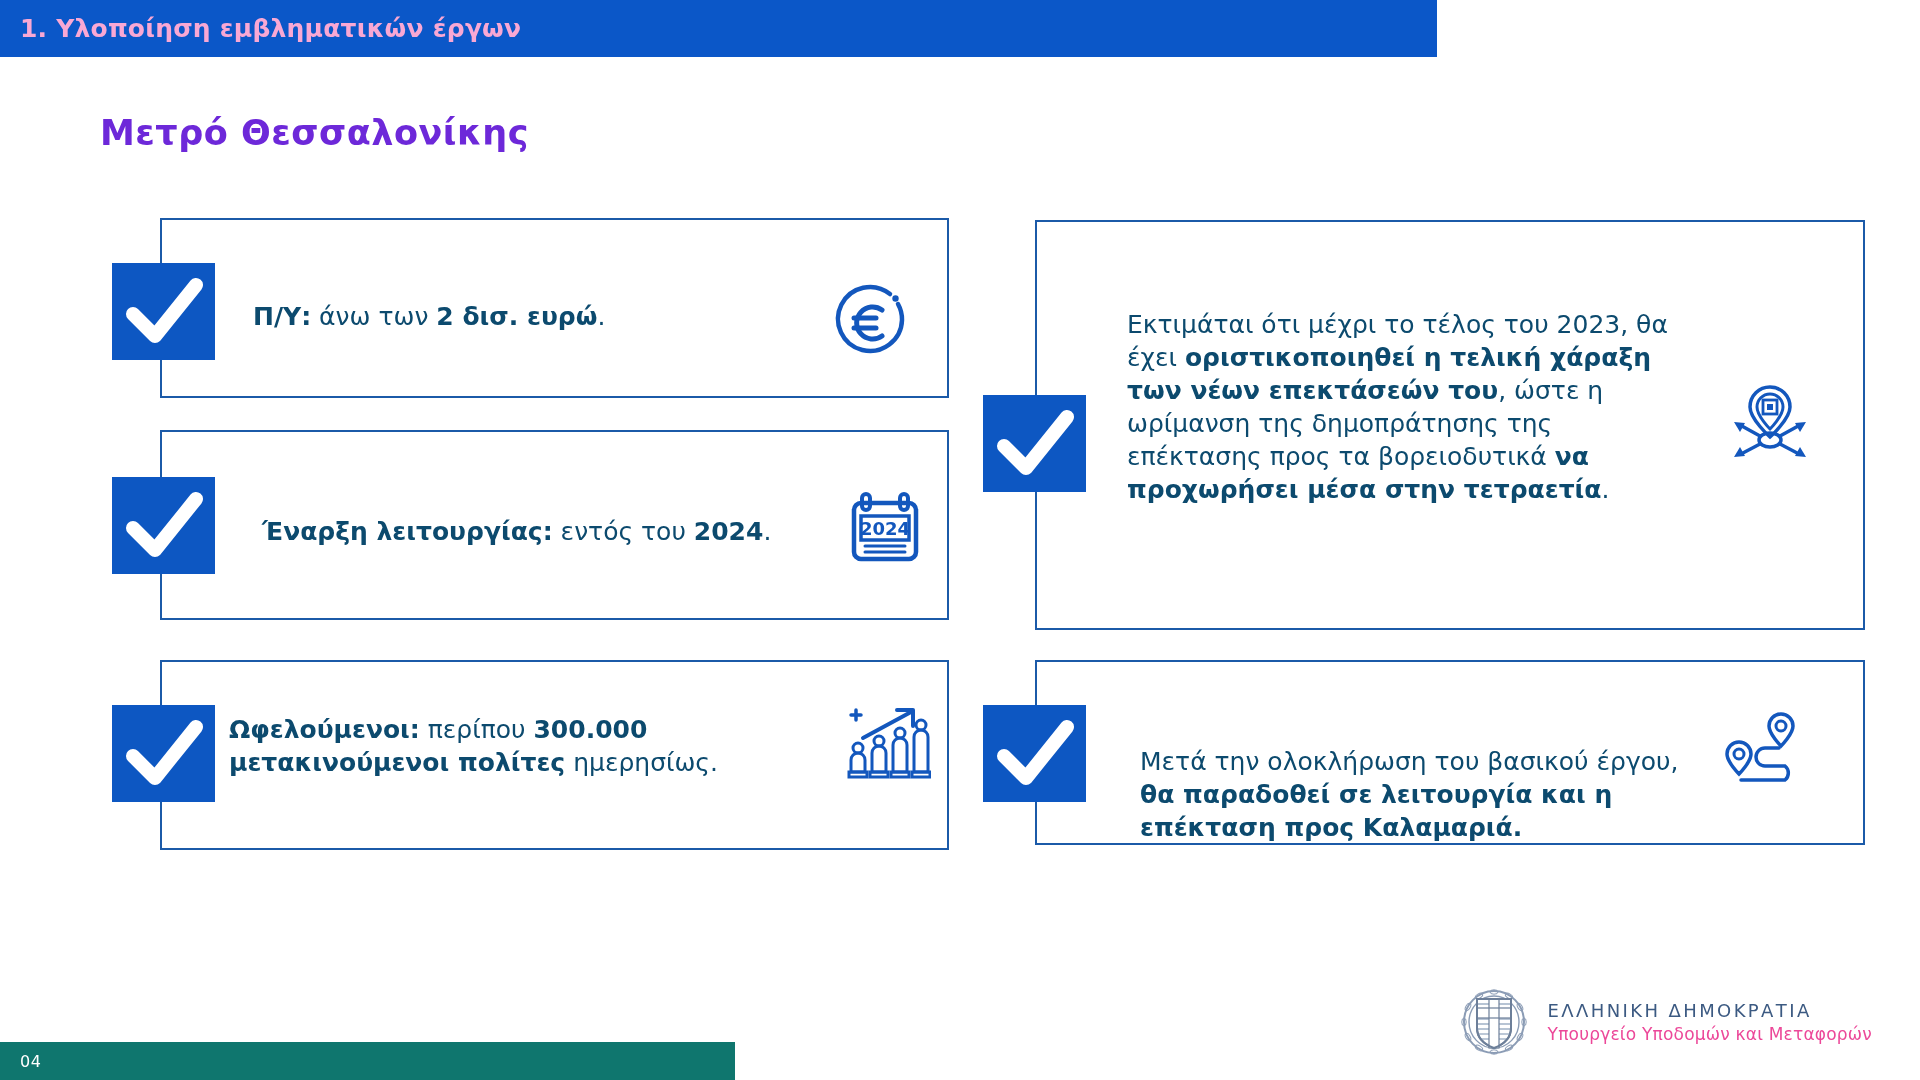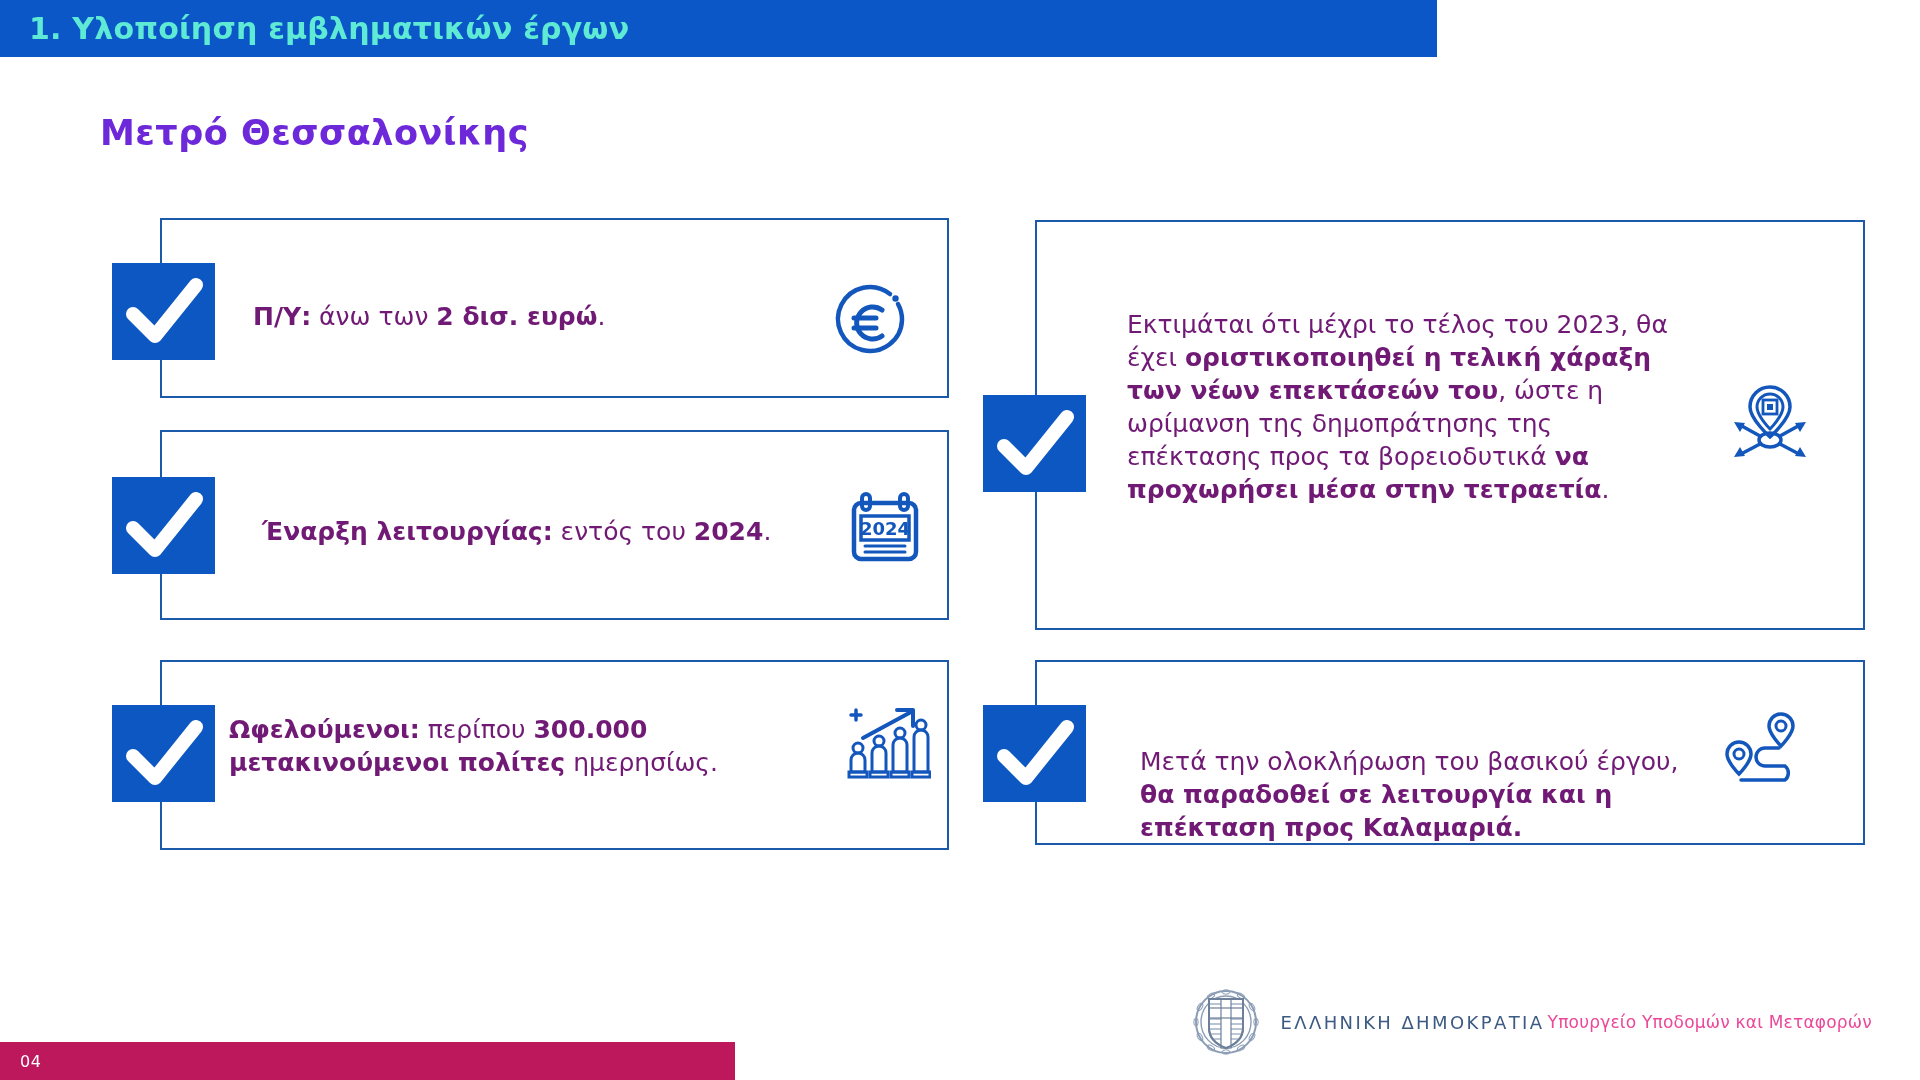--- a/index.html
+++ b/index.html
@@ -18,25 +18,25 @@
     position: absolute;
     left: 0;
     top: 0;
     width: 1437px;
     height: 57px;
     background: #0b57c8;
     display: flex;
     align-items: center;
   }
   .header-title {
-    color: #5eead4;
-    font-size: 30px;
+    color: #f9a8d4;
+    font-size: 25px;
     font-weight: bold;
     letter-spacing: 0.2px;
-    margin-left: 29px;
+    margin-left: 20px;
   }
 
   
   .section-title {
     position: absolute;
     left: 100px;
     top: 113px;
     font-size: 35px;
     font-weight: bold;
     color: #6d28d9;
@@ -54,21 +54,21 @@
     position: absolute;
     background: #0d57c2;
     display: flex;
     align-items: center;
     justify-content: center;
   }
   .check-box svg { display: block; }
 
   .card-text {
     position: absolute;
-    color: #701a75;
+    color: #0c4a6e;
     line-height: 1.32;
   }
   .card-text b { font-weight: bold; }
 
   .card-icon {
     position: absolute;
   }
   .card-icon svg { display: block; }
 
   
@@ -101,41 +101,41 @@
   #icon-route      { left: 1726px; top: 385px; }
   #icon-kalamaria  { left: 1723px; top: 710px; }
 
   
   .footer-bar {
     position: absolute;
     left: 0;
     bottom: 0;
     width: 735px;
     height: 38px;
-    background: #be185d;
+    background: #0f766e;
     display: flex;
     align-items: center;
   }
   .page-number {
     color: #ffffff;
     font-size: 16px;
     margin-left: 20px;
     letter-spacing: 0.5px;
   }
 
   .brand {
     position: absolute;
     right: 48px;
     bottom: 22px;
     display: flex;
     align-items: center;
     gap: 18px;
   }
   .brand-emblem { width: 72px; height: 72px; }
-  .brand-lines { display: flex; flex-direction: row; gap: 3px; }
+  .brand-lines { display: flex; flex-direction: column; gap: 3px; }
   .brand-line1 {
     font-size: 18px;
     letter-spacing: 2.4px;
     color: #3c5a82;
   }
   .brand-line2 {
     font-size: 17px;
     letter-spacing: 0.2px;
     color: #ec4899;
   }

